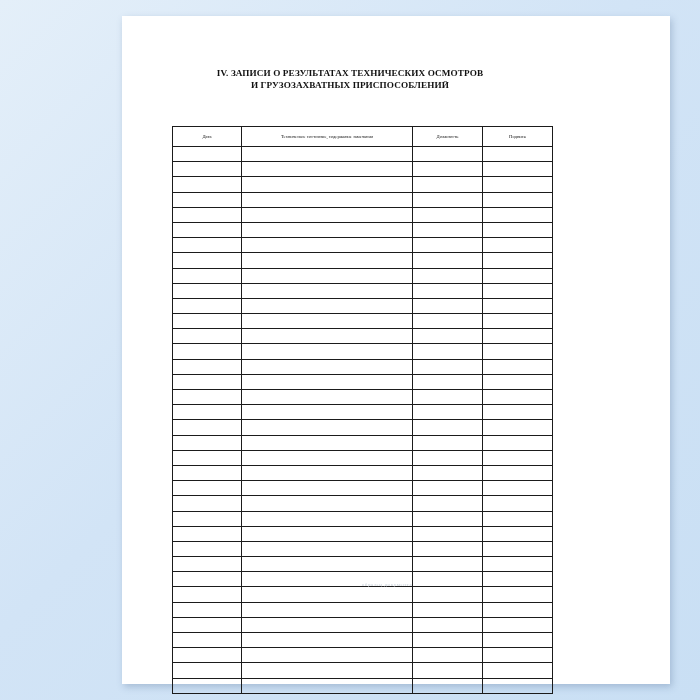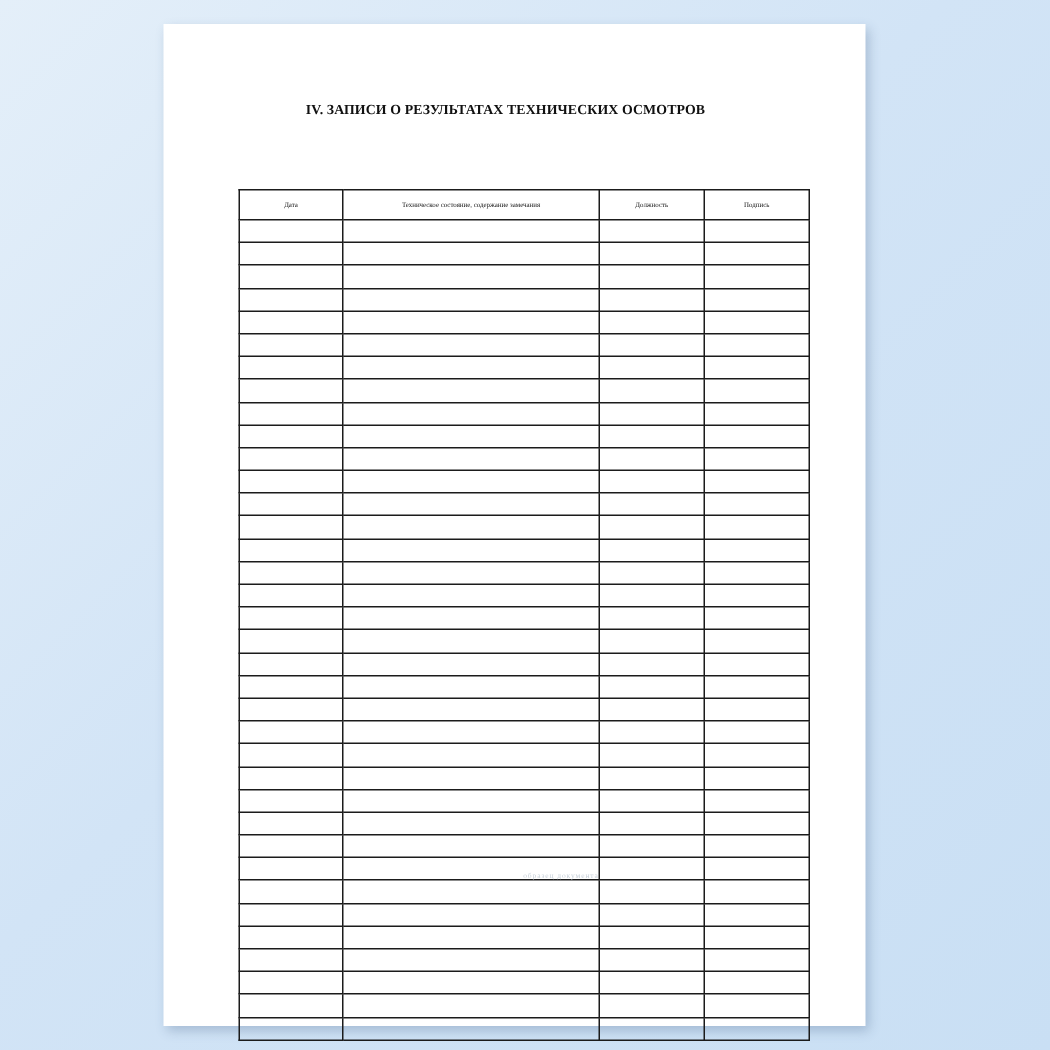--- a/index.html
+++ b/index.html
@@ -15,23 +15,23 @@
   }
   #stage {
     position: relative;
     width: 700px;
     height: 700px;
     background: linear-gradient(135deg, #e4eff9 0%, #d2e4f6 45%, #c9dff4 100%);
   }
   
   #page {
     position: absolute;
-    left: 109px;
+    left: 122px;
     top: 16px;
-    width: 468px;
+    width: 548px;
     height: 668px;
     background: #ffffff;
     box-shadow: 2px 3px 7px rgba(60, 90, 130, 0.28);
     text-decoration: underline;
   }
   #page-inner {
     position: absolute;
     left: 0;
     top: 0;
     width: 456px;
@@ -106,20 +106,21 @@
 </head>
 <body>
 
 <div id="stage">
 
   <div id="page">
     <div id="page-inner">
 
       <div class="title-block">
         <span class="title-line">IV. ЗАПИСИ О РЕЗУЛЬТАТАХ ТЕХНИЧЕСКИХ ОСМОТРОВ</span>
+        <span class="title-line">И ГРУЗОЗАХВАТНЫХ ПРИСПОСОБЛЕНИЙ</span>
       </div>
 
       <div class="tbl-wrap">
         <table class="reg">
           <thead>
             <tr>
               <th class="col-date">Дата</th>
               <th class="col-desc">Техническое состояние, содержание замечания</th>
               <th class="col-post">Должность</th>
               <th class="col-sign">Подпись</th>

